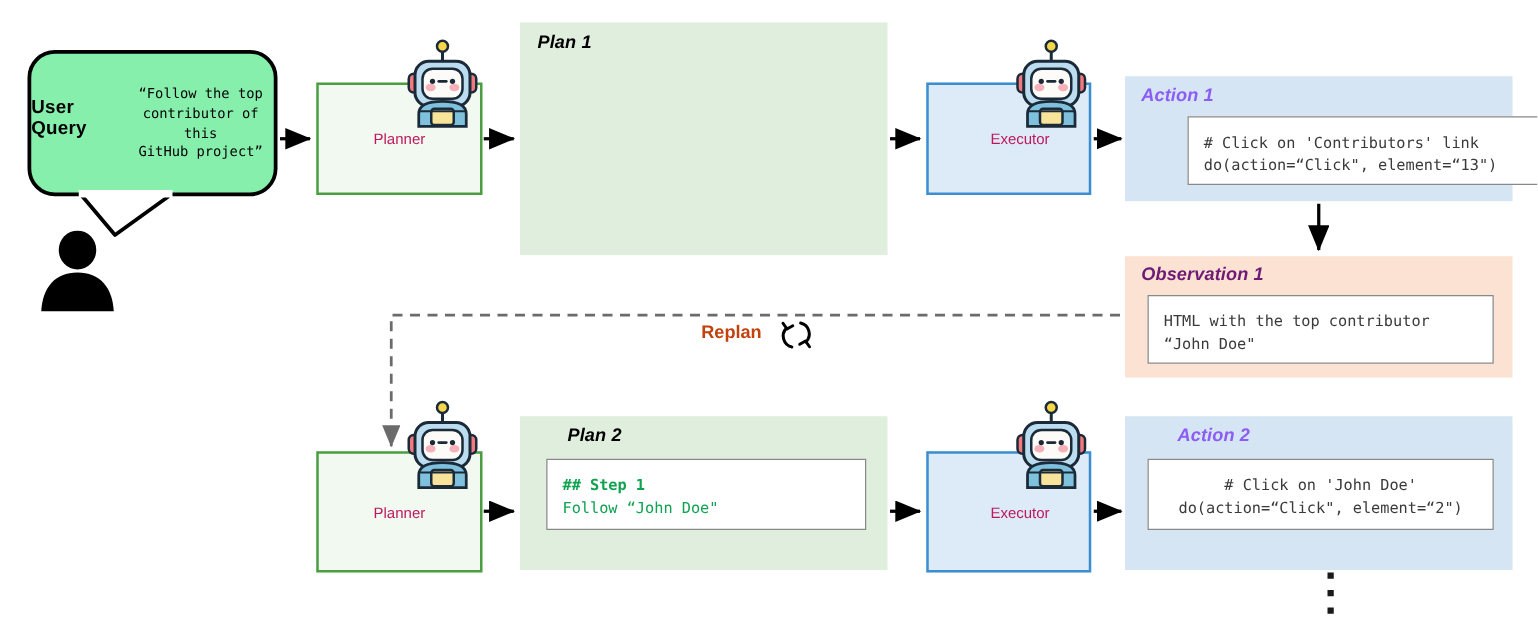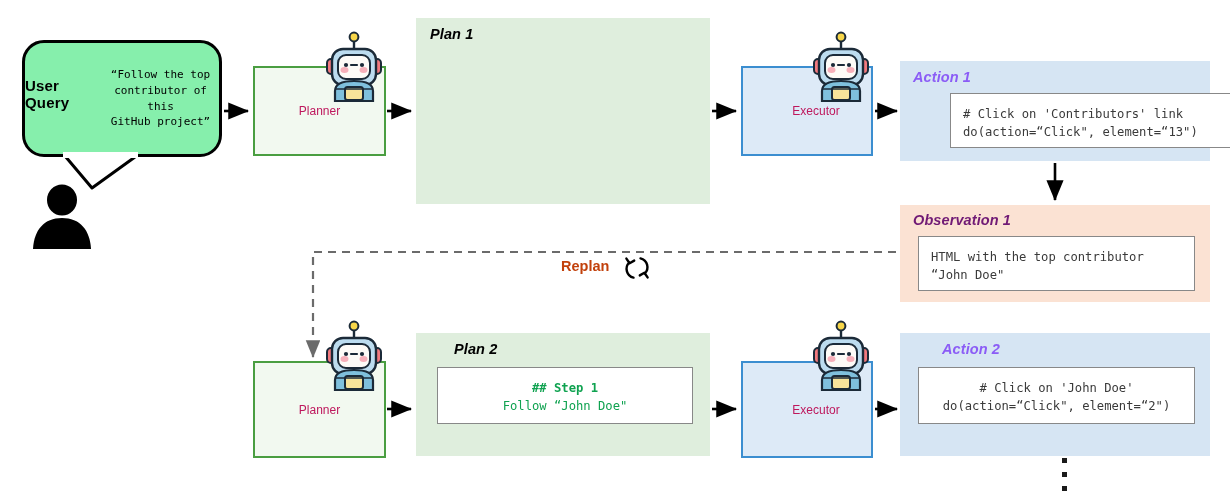--- a/index.html
+++ b/index.html
@@ -92,21 +92,21 @@
   <div class="card" style="left:918px;top:93px;width:303px;height:55px;margin-left:32px;"><span class="gry"># Click on 'Contributors' link</span>
 <span class="gry">do(action=“Click", element=“13")</span></div>
 
   <div class="panel panel-obs" style="left:900px;top:205px;width:310px;height:97px;"></div>
   <div class="panel-label lbl-obs" style="left:913px;top:212px;">Observation 1</div>
   <div class="card" style="left:918px;top:236px;width:277px;height:55px;"><span class="gry">HTML with the top contributor</span>
 <span class="gry">“John Doe"</span></div>
 
   <div class="panel panel-plan" style="left:416px;top:333px;width:294px;height:123px;"></div>
   <div class="panel-label lbl-plan" style="left:430px;top:341px;margin-left:24px;">Plan 2</div>
-  <div class="card" style="left:437px;top:367px;width:256px;height:57px;text-align:center;"><span class="hd grn">## Step 1</span>
+  <div class="card" style="left:437px;top:367px;width:256px;height:57px;"><span class="hd grn">## Step 1</span>
 <span class="grn">Follow “John Doe"</span></div>
 
   <div class="panel panel-action" style="left:900px;top:333px;width:310px;height:123px;"></div>
   <div class="panel-label lbl-action" style="left:913px;top:341px;margin-left:29px;">Action 2</div>
   <div class="card" style="left:918px;top:367px;width:277px;height:57px;text-align:center;"><span class="gry"># Click on 'John Doe'</span>
 <span class="gry">do(action=“Click", element=“2")</span></div>
 
   <div class="agentbox agent-planner" style="left:253px;top:66px;width:133px;height:90px;">
     <span>Planner</span>
   </div>

